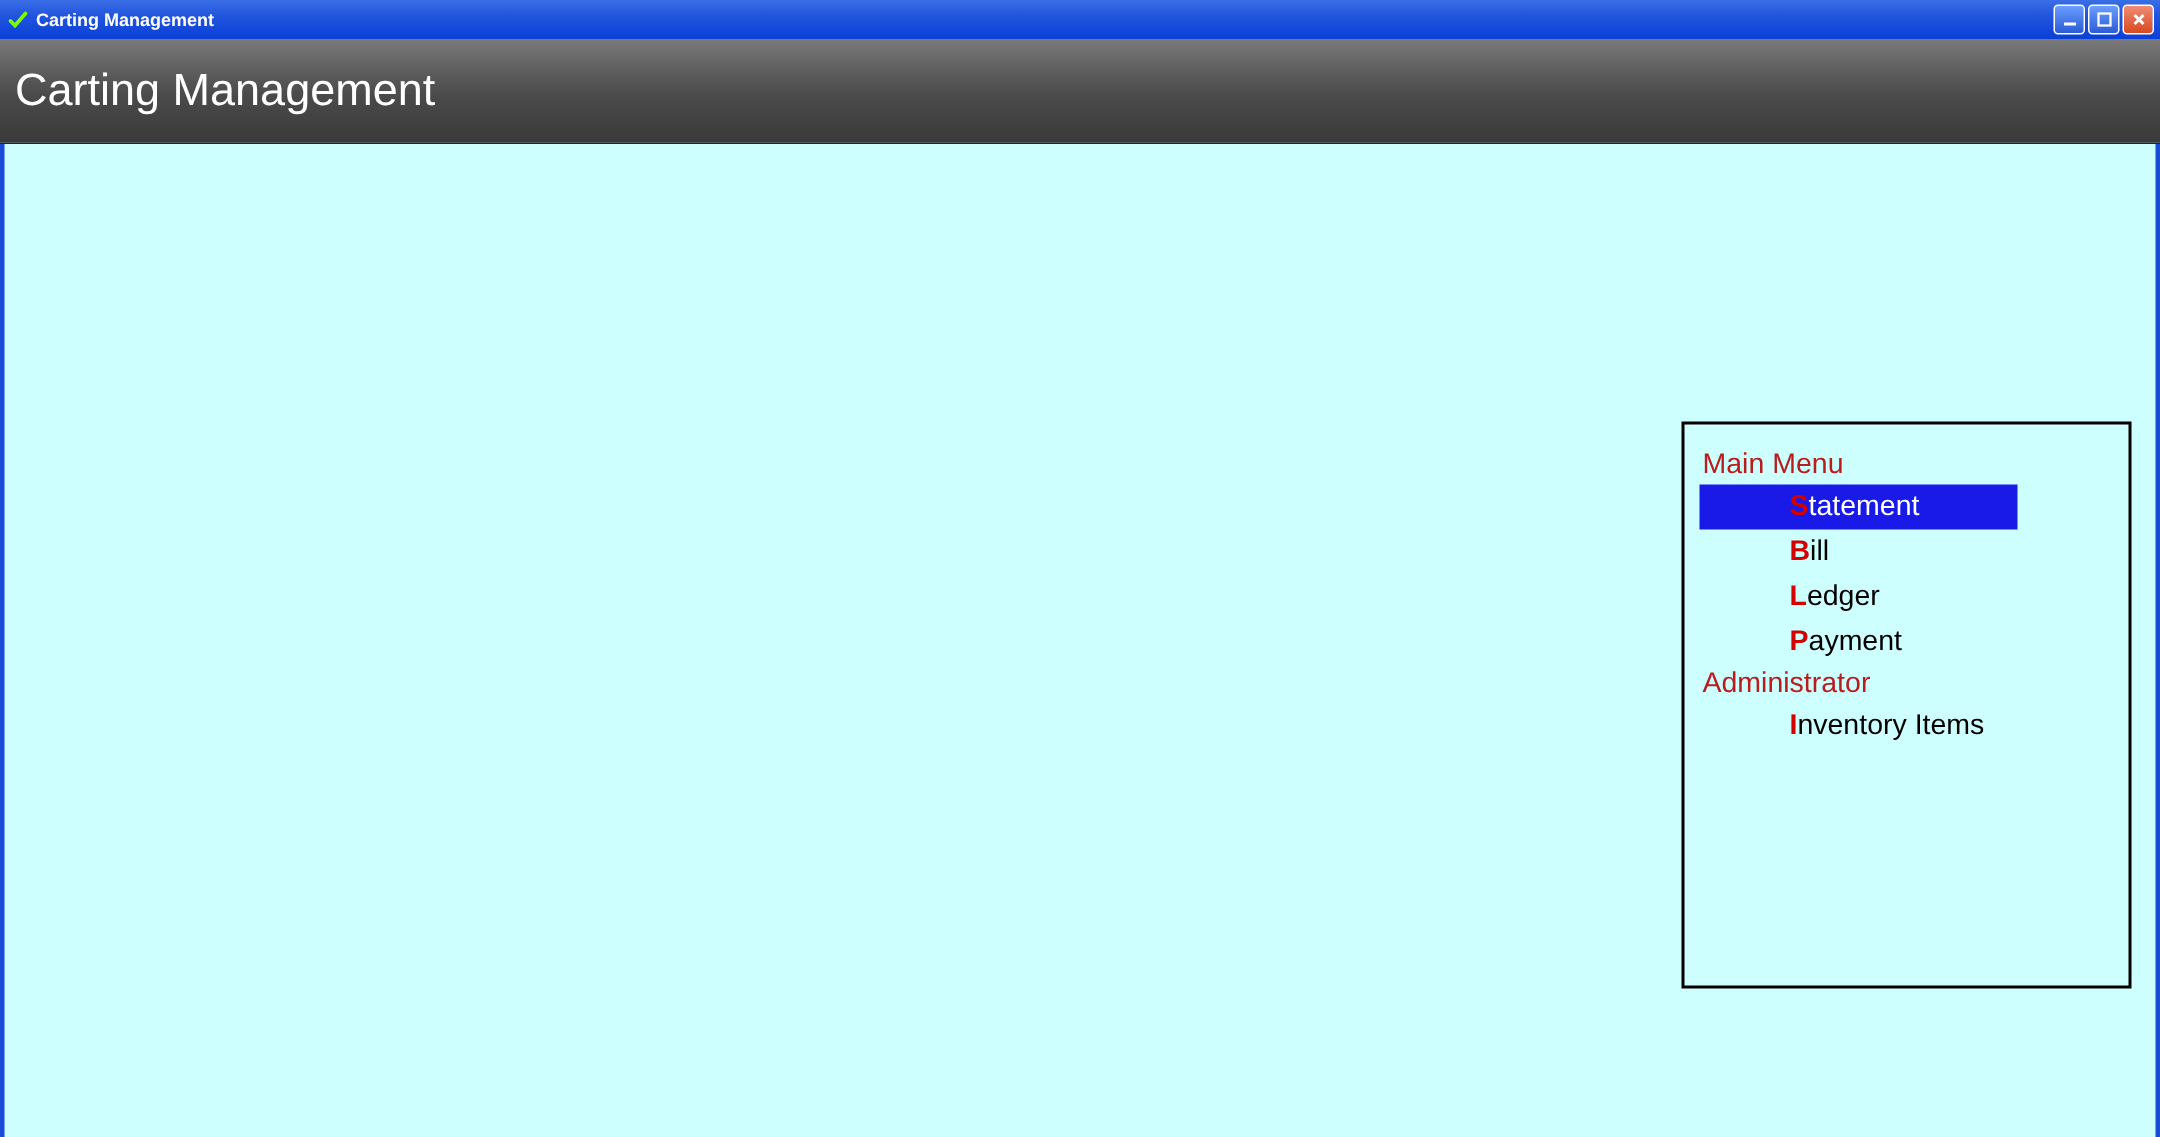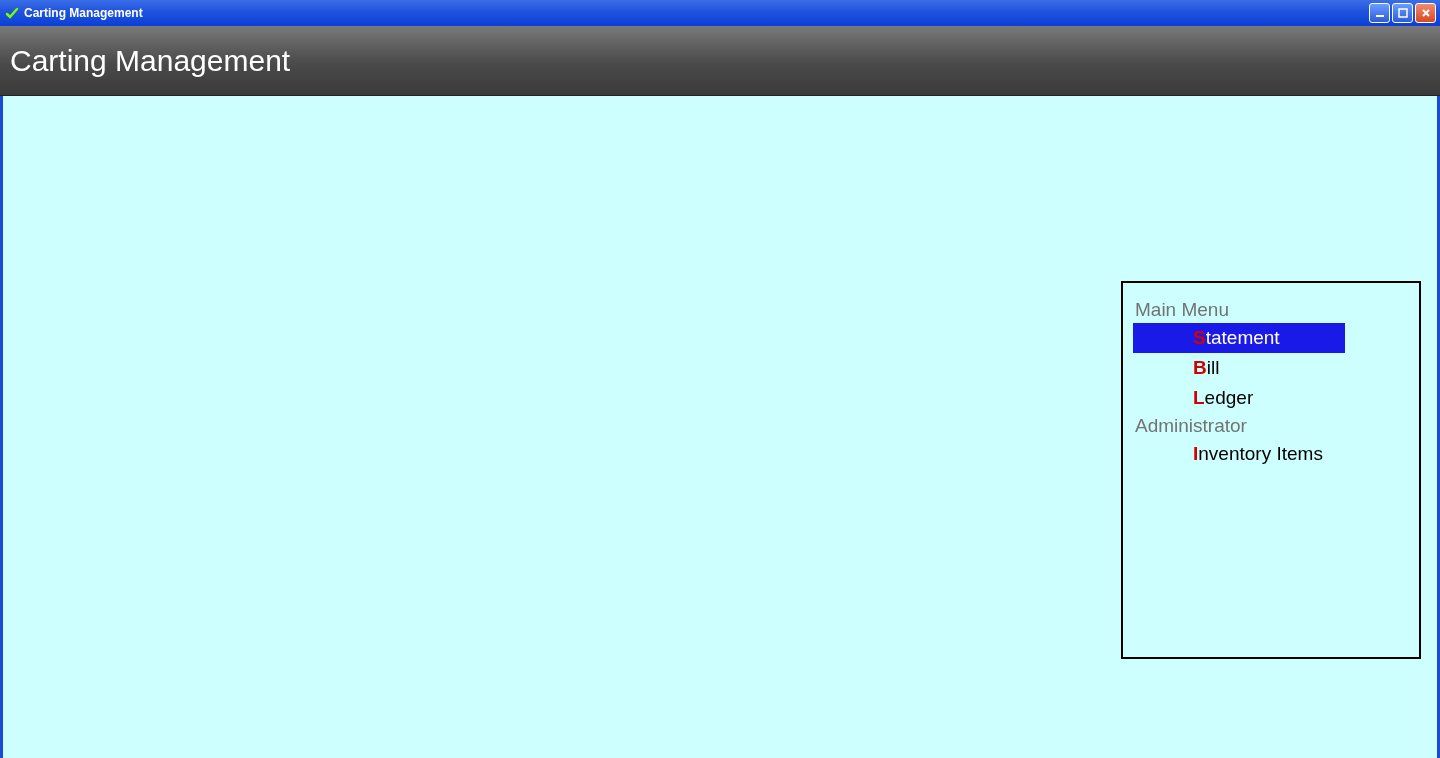--- a/index.html
+++ b/index.html
@@ -93,21 +93,21 @@
       top: 185px;
       right: 16px;
       width: 300px;
       height: 378px;
       border: 2px solid #000000;
       background: #ceffff;
       padding: 14px 0 0 0;
     }
     .menu-section-label {
       font-size: 19px;
-      color: #737373;
+      color: #b91c1c;
       font-family: Arial, sans-serif;
       padding-left: 12px;
       margin-bottom: 2px;
       margin-top: 2px;
     }
     .menu-item {
       font-size: 19px;
       font-family: Arial, sans-serif;
       color: #000000;
       padding: 3px 0 3px 60px;
@@ -164,19 +164,20 @@
   <div class="header-title">Carting Management</div>
 </div>
 
 <div class="content-area">
   <div class="menu-panel">
 
     <div class="menu-section-label">Main Menu</div>
     <div class="menu-item selected"><span class="hotkey">S</span><span>tatement</span></div>
     <div class="menu-item"><span class="hotkey">B</span><span>ill</span></div>
     <div class="menu-item"><span class="hotkey">L</span><span>edger</span></div>
+    <div class="menu-item"><span class="hotkey">P</span><span>ayment</span></div>
 
     <div class="menu-section-label">Administrator</div>
     <div class="menu-item"><span class="hotkey">I</span><span>nventory Items</span></div>
 
 
   </div>
 </div>
 
 </body></html>

